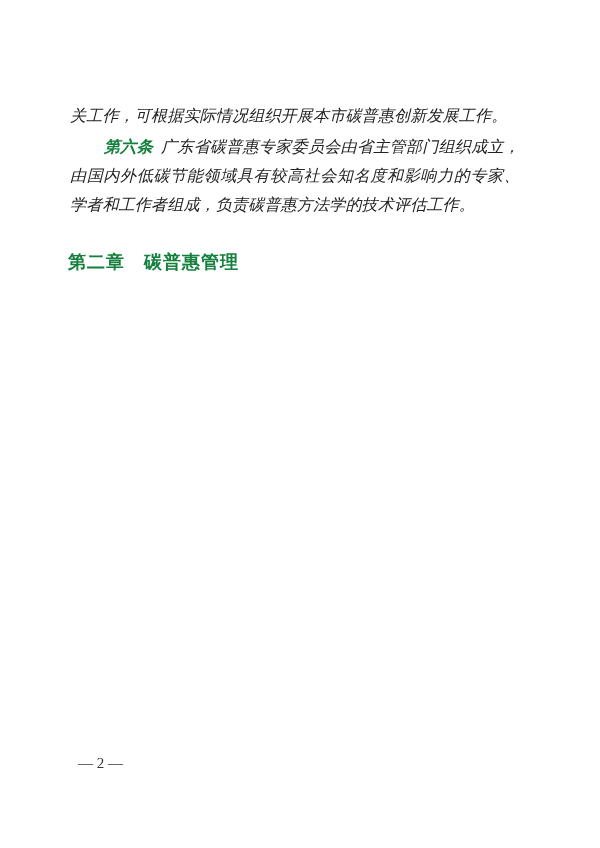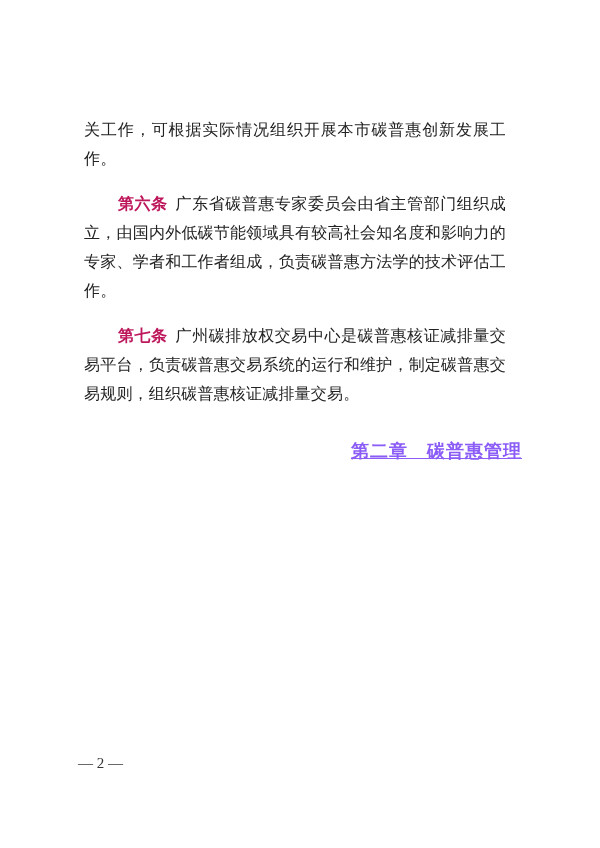--- a/index.html
+++ b/index.html
@@ -20,43 +20,43 @@
     left: 68px;
     top: 99px;
     width: 454px;
     font-size: 16px;
     line-height: 29px;
     letter-spacing: 0.2px;
     color: #222222;
     text-align: justify;
   }
   .para {
-    margin: 16px;
+    margin: 2px;
     text-justify: inter-ideograph;
+    font-style: italic;
   }
   .para.indent {
     text-indent: 34px;
   }
   .article-no {
     font-weight: bold;
     font-family: "Liberation Sans", sans-serif;
-    color: #be185d;
+    color: #15803d;
     margin-right: 0.5em;
   }
   .chapter {
     margin: 29px 0;
     font-size: 18px;
     line-height: 29px;
     font-weight: bold;
     font-family: "Liberation Sans", sans-serif;
-    text-align: right;
+    text-align: left;
     text-indent: 0;
     letter-spacing: 1px;
-    color: #8b5cf6;
-    text-decoration: underline;
+    color: #15803d;
   }
   .page-number {
     position: absolute;
     left: 78px;
     top: 753px;
     font-size: 15px;
     line-height: 20px;
     color: #333333;
     font-family: "Liberation Serif", serif;
   }
@@ -65,21 +65,20 @@
 <body>
 
 <div class="page">
 
   <div class="body-text">
 
     <p class="para"><span>关工作，可根据实际情况组织开展本市碳普惠创新发展工作。</span></p>
 
     <p class="para indent"><b class="article-no">第六条</b><span>广东省碳普惠专家委员会由省主管部门组织成立，由国内外低碳节能领域具有较高社会知名度和影响力的专家、学者和工作者组成，负责碳普惠方法学的技术评估工作。</span></p>
 
-    <p class="para indent"><b class="article-no">第七条</b><span>广州碳排放权交易中心是碳普惠核证减排量交易平台，负责碳普惠交易系统的运行和维护，制定碳普惠交易规则，组织碳普惠核证减排量交易。</span></p>
 
     <h2 class="chapter">第二章　碳普惠管理</h2>
 
 
 
 
   </div>
 
   <div class="page-number">— 2 —</div>
 

